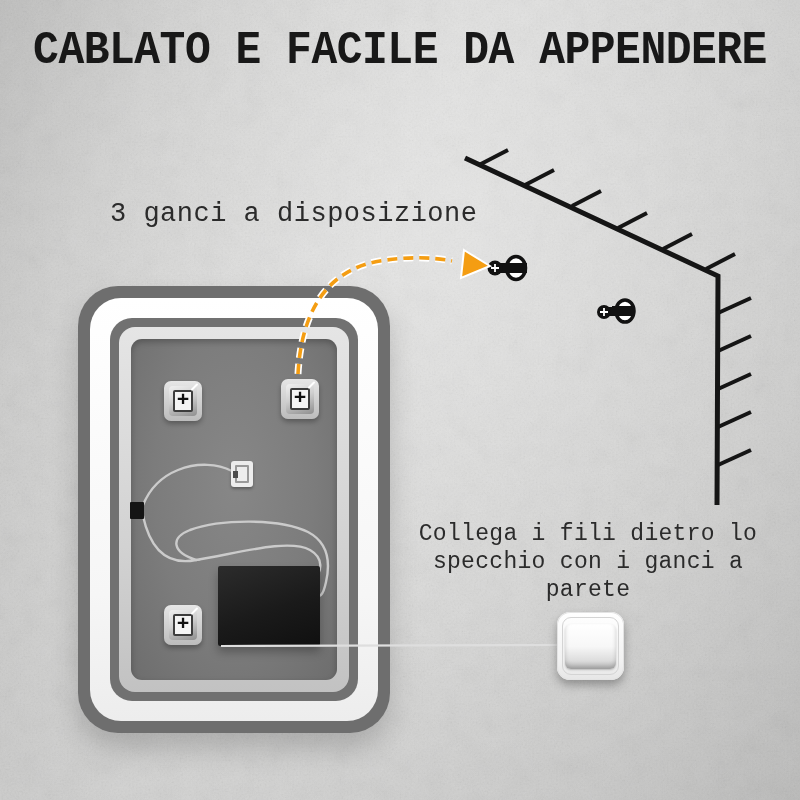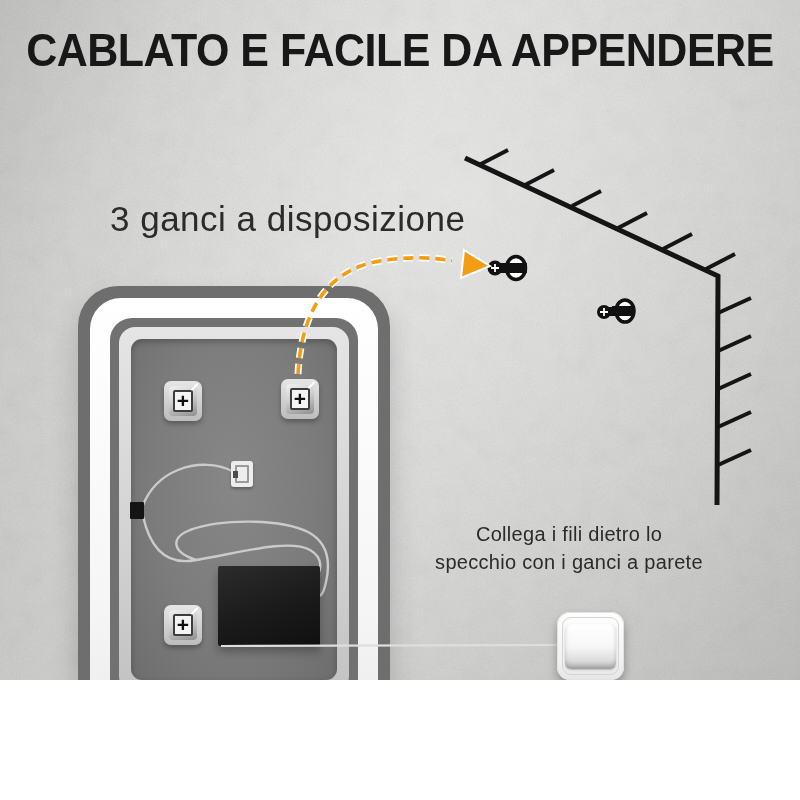--- a/index.html
+++ b/index.html
@@ -1,37 +1,37 @@
 <!DOCTYPE html>
 <html><head>
 <meta charset="utf-8">
 <style>
   html,body{margin:0;padding:0;}
   .stage{
-    position:relative;width:800px;height:680px;overflow:hidden;
-    font-family:Liberation Sans, sans-serif;
+    position:relative;width:800px;height:800px;overflow:hidden;
+    font-family:Liberation Mono, monospace;
     background:linear-gradient(115deg,#c7c7c6 0%,#d6d6d5 16%,#e0e0df 42%,#dadad9 60%,#d1d1d0 82%,#c6c6c5 100%);
   }
   .stage::after{
     content:"";position:absolute;inset:0;z-index:1;pointer-events:none;
     background:radial-gradient(ellipse at 58% 30%,rgba(255,255,255,.22) 0%,rgba(255,255,255,0) 45%,rgba(0,0,0,.07) 95%);
   }
   .texture{position:absolute;inset:0;z-index:0;pointer-events:none;}
   .title{
     position:absolute;top:24px;left:0;width:800px;text-align:center;z-index:6;
     font-size:43px;font-weight:800;letter-spacing:-.5px;color:#181818;
     transform:scaleY(1.08);transform-origin:50% 0;white-space:nowrap;
   }
   .hooks-label{
     position:absolute;left:110px;top:199px;z-index:6;
-    font-size:35px;letter-spacing:.5px;color:#2b2b2b;
+    font-size:27px;letter-spacing:.5px;color:#2b2b2b;
   }
   .wiring-label{
-    position:absolute;left:399px;top:520px;width:340px;z-index:6;text-align:center;
-    font-size:20px;line-height:28px;letter-spacing:.3px;color:#2b2b2b;
+    position:absolute;left:418px;top:520px;width:340px;z-index:6;text-align:center;
+    font-size:23px;line-height:28px;letter-spacing:.3px;color:#2b2b2b;
   }
   
   .mirror{position:absolute;left:78px;top:286px;width:312px;height:447px;z-index:2;}
   .m-outer{position:absolute;inset:0;border-radius:40px;background:#6e6e6e;
            box-shadow:0 16px 28px rgba(0,0,0,.18);}
   .m-white{position:absolute;inset:12px;border-radius:31px;
            background:linear-gradient(180deg,#ffffff 0%,#f6f6f6 70%,#ededed 100%);}
   .m-gray2{position:absolute;inset:32px;border-radius:22px;background:#717171;}
   .m-frame{position:absolute;inset:41px;border-radius:16px;
            background:linear-gradient(180deg,#e5e5e5 0%,#d2d2d2 60%,#c2c2c2 100%);}

